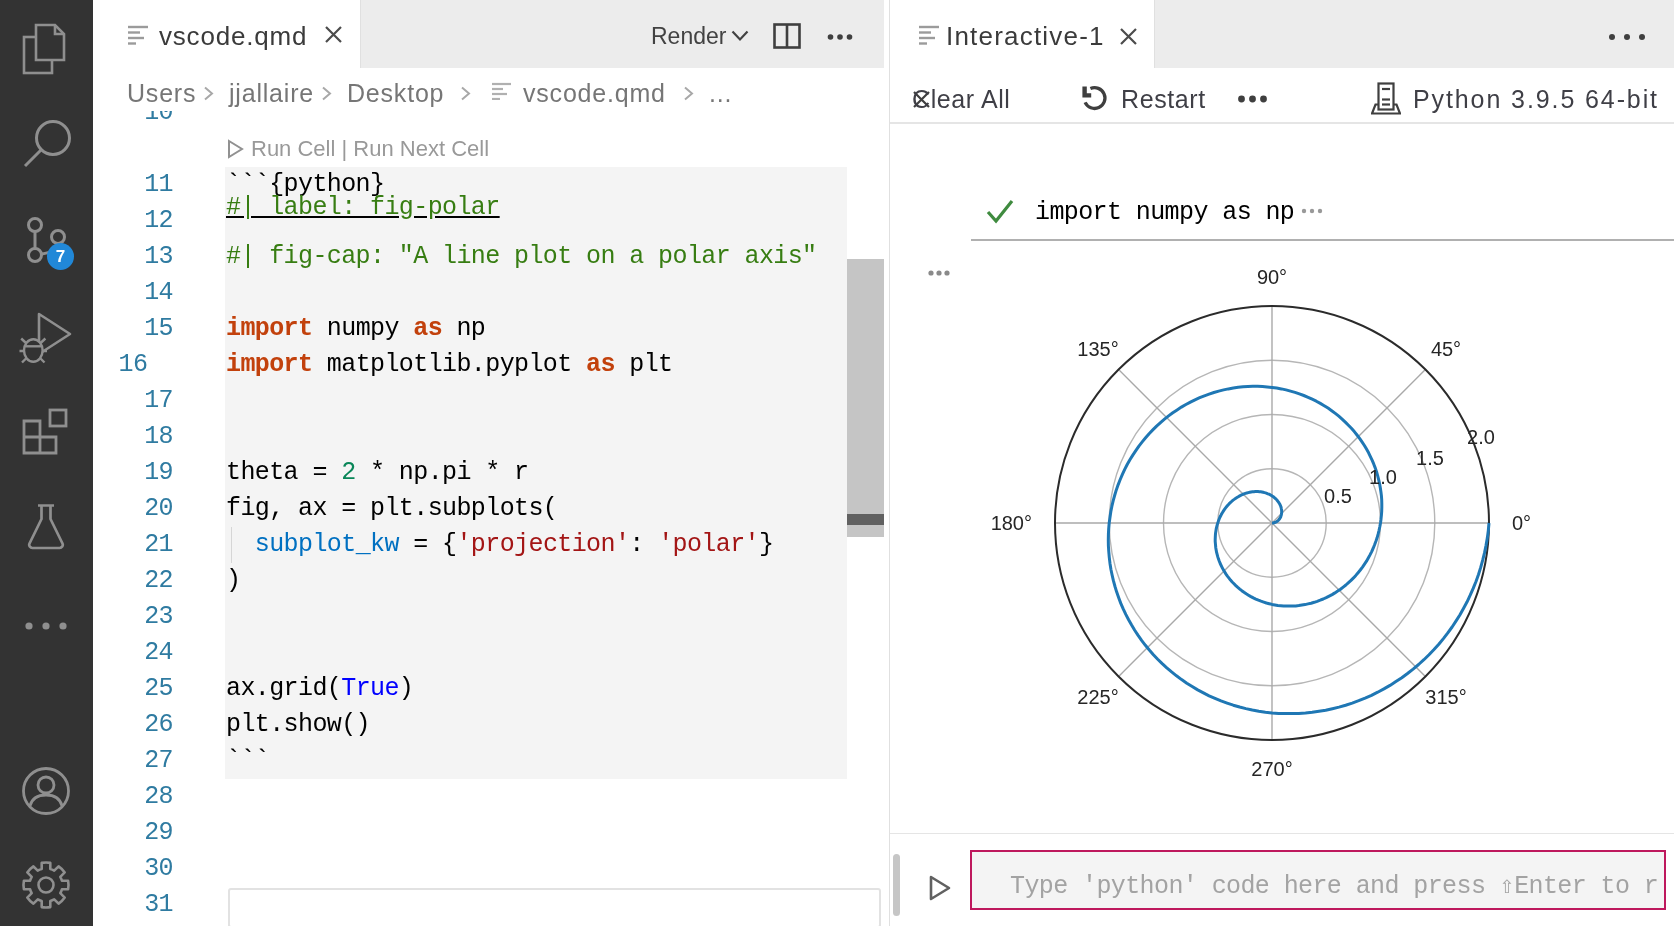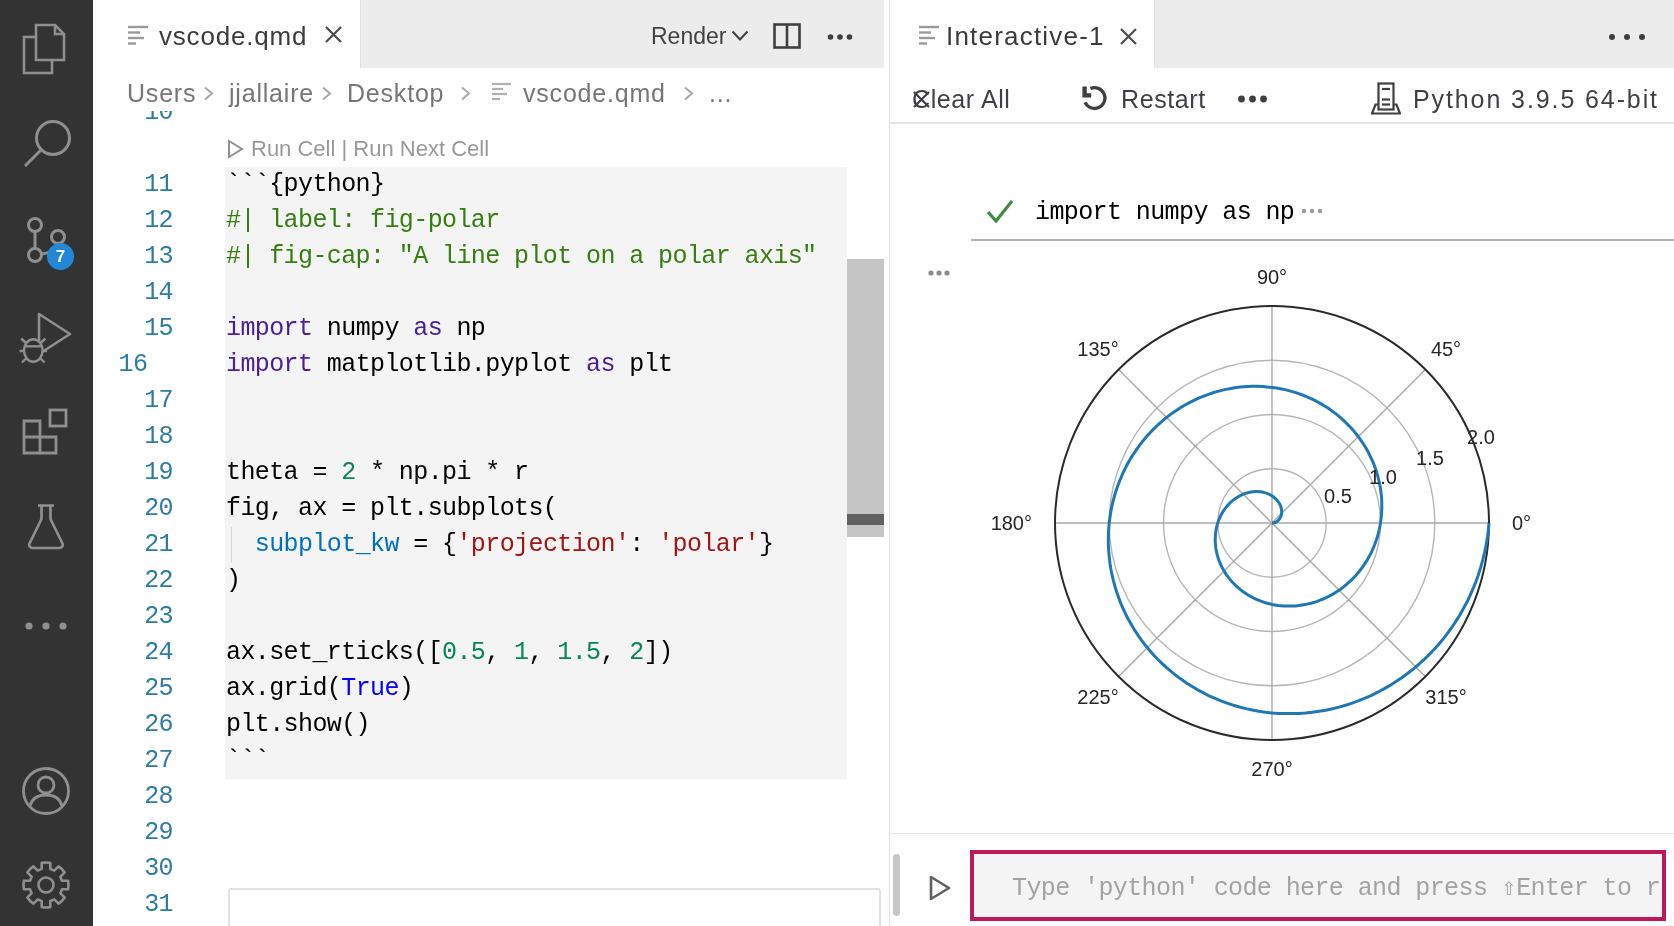--- a/index.html
+++ b/index.html
@@ -1,20 +1,20 @@
 <!DOCTYPE html>
 <html><head><meta charset="utf-8"><style>
 * { margin:0; padding:0; box-sizing:border-box; }
 html,body { width:1674px; height:926px; overflow:hidden; background:#fff; }
 #app { position:relative; width:1674px; height:926px; font-family:"Liberation Sans", sans-serif; background:#fff; }
 .abs { position:absolute; }
 .mono { font-family:"Liberation Mono", monospace; font-size:25px; letter-spacing:-0.6px; line-height:36px; white-space:pre; }
 .ln { position:absolute; width:80px; text-align:right; color:#2f7ba1; font-family:"Liberation Mono", monospace; font-size:25px; letter-spacing:-0.6px; line-height:36px; left:93px; }
 .cl { position:absolute; left:226px; font-family:"Liberation Mono", monospace; font-size:25px; letter-spacing:-0.6px; line-height:36px; white-space:pre; color:#000; }
-.grn { color:#377d12; } .pur { color:#4c1d95; } .num { color:#098658; }
+.grn { color:#377d12; } .pur { color:#c2410c;font-weight:bold; } .num { color:#098658; }
 .str { color:#a31515; } .blu { color:#0070c1; } .tru { color:#0000ff; }
 svg { display:block; }
 </style></head><body>
 <div id="app">
 <div class="abs" style="left:0;top:0;width:93px;height:926px;background:#333333;"></div>
 <svg class="abs" style="left:18px;top:21px;" width="54" height="56" viewBox="0 0 54 56">
 <rect x="6" y="16" width="28" height="36" fill="none" stroke="#8f8f8f" stroke-width="2.6"></rect>
 <path d="M18 4 h19 l9 9 v26 h-28 z" fill="#333333" stroke="#8f8f8f" stroke-width="2.6"></path>
 <path d="M37 4 v9 h9" fill="none" stroke="#8f8f8f" stroke-width="2.6"></path>
 </svg>
@@ -119,41 +119,40 @@
 <div class="abs" style="left:93px;top:111px;width:120px;height:21px;overflow:hidden;">
       <div class="ln" style="left:0;top:-16px;position:absolute;">10</div>
     </div>
 <svg class="abs" style="left:227px;top:139px;" width="17" height="20" viewBox="0 0 17 20">
       <path d="M2 2 L15 10 L2 18 Z" fill="none" stroke="#919191" stroke-width="2"></path>
     </svg>
 <div class="abs" style="left:251px;top:131px;height:36px;line-height:36px;font-size:22px;color:#999999;">Run Cell | Run Next Cell</div>
 <div class="ln" style="top:167px;">11</div>
 <div class="cl" style="top:167px;"><span>```{python}</span></div>
 <div class="ln" style="top:203px;">12</div>
-<div class="cl" style="top:203px;"><span class="grn">#| label: fig-polar</span></div>
+<div class="cl" style="top:190px;text-decoration:underline;"><span class="grn">#| label: fig-polar</span></div>
 <div class="ln" style="top:239px;">13</div>
 <div class="cl" style="top:239px;"><span class="grn">#| fig-cap: "A line plot on a polar axis"</span></div>
 <div class="ln" style="top:275px;">14</div>
 <div class="ln" style="top:311px;">15</div>
 <div class="cl" style="top:311px;"><span class="pur">import</span> numpy <span class="pur">as</span> np</div>
 <div class="ln" style="top:347px;text-align:center;">16</div>
 <div class="cl" style="top:347px;"><span class="pur">import</span> matplotlib.pyplot <span class="pur">as</span> plt</div>
 <div class="ln" style="top:383px;">17</div>
 <div class="ln" style="top:419px;">18</div>
 <div class="ln" style="top:455px;">19</div>
 <div class="cl" style="top:455px;">theta = <span class="num">2</span> * np.pi * r</div>
 <div class="ln" style="top:491px;">20</div>
 <div class="cl" style="top:491px;">fig, ax = plt.subplots(</div>
 <div class="ln" style="top:527px;">21</div>
 <div class="cl" style="top:527px;">  <span class="blu">subplot_kw</span> = {<span class="str">'projection'</span>: <span class="str">'polar'</span>}</div>
 <div class="ln" style="top:563px;">22</div>
 <div class="cl" style="top:563px;">)</div>
 <div class="ln" style="top:599px;">23</div>
 <div class="ln" style="top:635px;">24</div>
-<div class="cl" style="top:635px;">ax.set_rticks([<span class="num">0.5</span>, <span class="num">1</span>, <span class="num">1.5</span>, <span class="num">2</span>])</div>
 <div class="ln" style="top:671px;">25</div>
 <div class="cl" style="top:671px;">ax.grid(<span class="tru">True</span>)</div>
 <div class="ln" style="top:707px;">26</div>
 <div class="cl" style="top:707px;">plt.show()</div>
 <div class="ln" style="top:743px;">27</div>
 <div class="cl" style="top:743px;">```</div>
 <div class="ln" style="top:779px;">28</div>
 <div class="ln" style="top:815px;">29</div>
 <div class="ln" style="top:851px;">30</div>
 <div class="ln" style="top:887px;">31</div>
@@ -252,15 +251,15 @@
         <text x="1383" y="484">1.0</text>
         <text x="1430" y="465">1.5</text>
         <text x="1481" y="444">2.0</text>
       </g>
     </svg>
 <div class="abs" style="left:890px;top:833px;width:784px;height:1px;background:#e5e5e5;"></div>
 <div class="abs" style="left:893px;top:854px;width:7px;height:62px;border-radius:4px;background:#c6c6c6;"></div>
 <svg class="abs" style="left:928px;top:874px;" width="24" height="28" viewBox="0 0 24 28">
       <path d="M3 3 L21 14 L3 25 Z" fill="none" stroke="#616161" stroke-width="2.6" stroke-linejoin="round"></path>
     </svg>
-<div class="abs" style="left:970px;top:850px;width:696px;height:71px;background:#f4f4f4;border:4px solid #be185d;overflow:hidden;padding-left:8px;">
+<div class="abs" style="left:970px;top:850px;width:696px;height:60px;background:#f4f4f4;border:2px solid #be185d;overflow:hidden;padding-left:8px;">
       <div class="mono" style="position:absolute;left:38px;top:17px;color:#a3a3a3;">Type 'python' code here and press ⇧Enter to r</div>
     </div>
 </div>
 </body></html>

